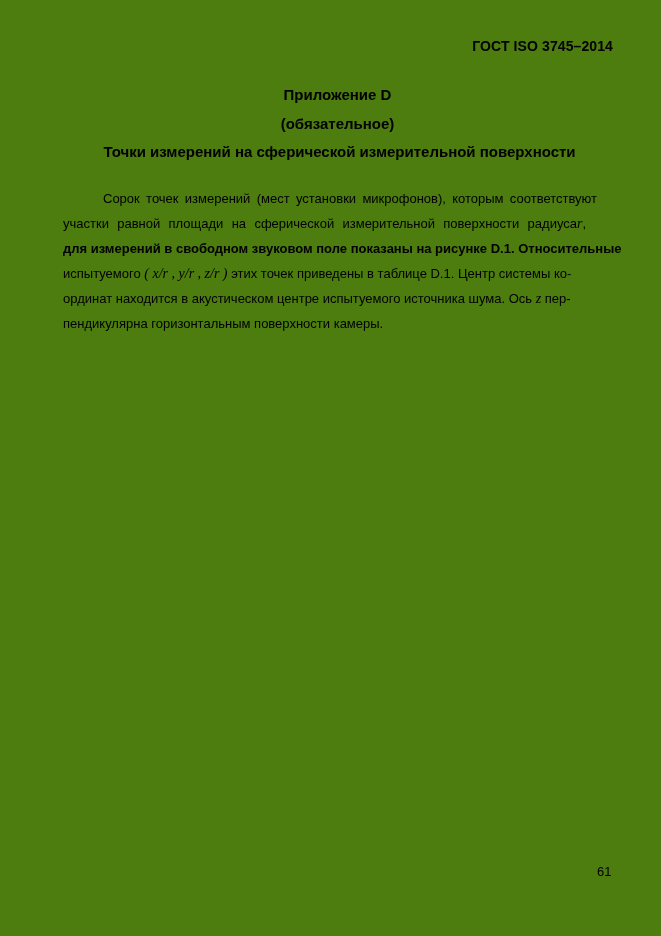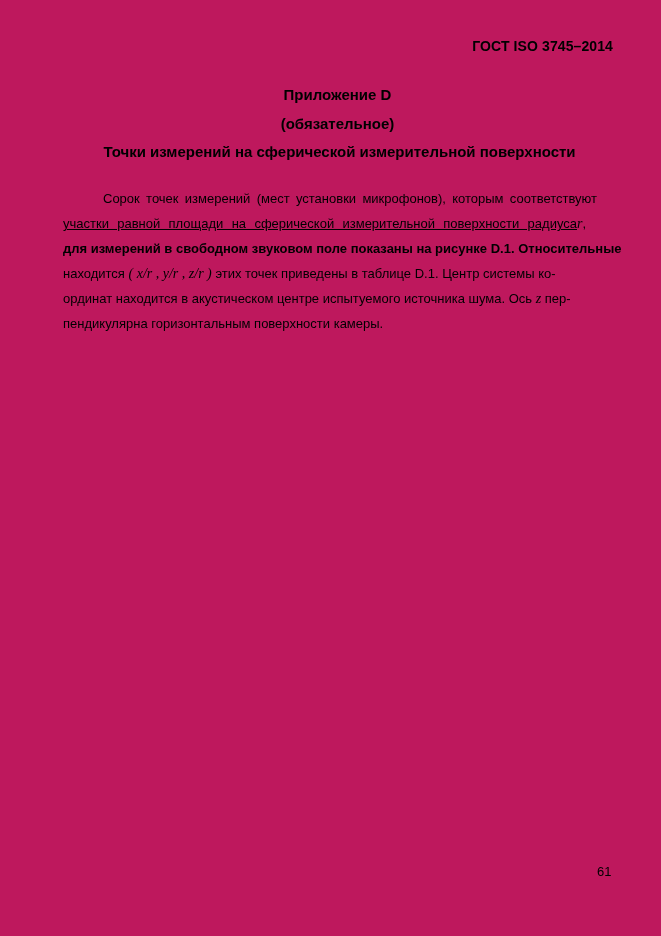--- a/index.html
+++ b/index.html
@@ -13,21 +13,21 @@
       position: relative;
       overflow: hidden;
       font-family: "Liberation Sans", sans-serif;
       color: #000000;
     }
     .page {
       position: absolute;
       left: 0; top: 0;
       width: 661px;
       height: 936px;
-      background: #be185d;
+      background: #4d7c0f;
     }
     .doc-code {
       position: absolute;
       top: 38px;
       right: 48px;
       font-weight: bold;
       font-size: 14px;
       letter-spacing: 0.1px;
     }
     .heading {
@@ -72,27 +72,27 @@
   <div class="doc-code">ГОСТ ISO 3745–2014</div>
 
   <div class="heading h-annex">Приложение D</div>
   <div class="heading h-status">(обязательное)</div>
   <div class="heading h-title">Точки измерений на сферической измерительной поверхности</div>
 
   <div class="body-text">
     <div class="line" style="top:191px; left:40px; width:494px; text-align:justify; text-align-last:justify;">Сорок точек измерений (мест установки микрофонов), которым соответствуют</div>
 
     <div class="line" style="top:216px; width:534px;">
-      <span style="display:inline-block; width:514px; text-align:justify; text-align-last:justify;text-decoration:underline;">участки равной площади на сферической измерительной поверхности радиуса</span><span class="math">r</span><span>,</span>
+      <span style="display:inline-block; width:514px; text-align:justify; text-align-last:justify;">участки равной площади на сферической измерительной поверхности радиуса</span><span class="math">r</span><span>,</span>
     </div>
 
     <div class="line" style="top:241px; width:534px; text-align:justify; text-align-last:justify;font-weight:bold;">для измерений в свободном звуковом поле показаны на рисунке D.1. Относительные</div>
 
     <div class="line" style="top:266px; width:534px;">
-      <span>находится</span>
+      <span>испытуемого</span>
       <span class="math">( x/r ,  y/r ,  z/r )</span>
       <span>этих точек приведены в таблице D.1. Центр системы ко-</span>
     </div>
 
     <div class="line" style="top:291px; width:534px;">
       <span>ординат находится в акустическом центре испытуемого источника шума. Ось</span>
       <span class="math">z</span>
       <span>пер-</span>
     </div>
 

